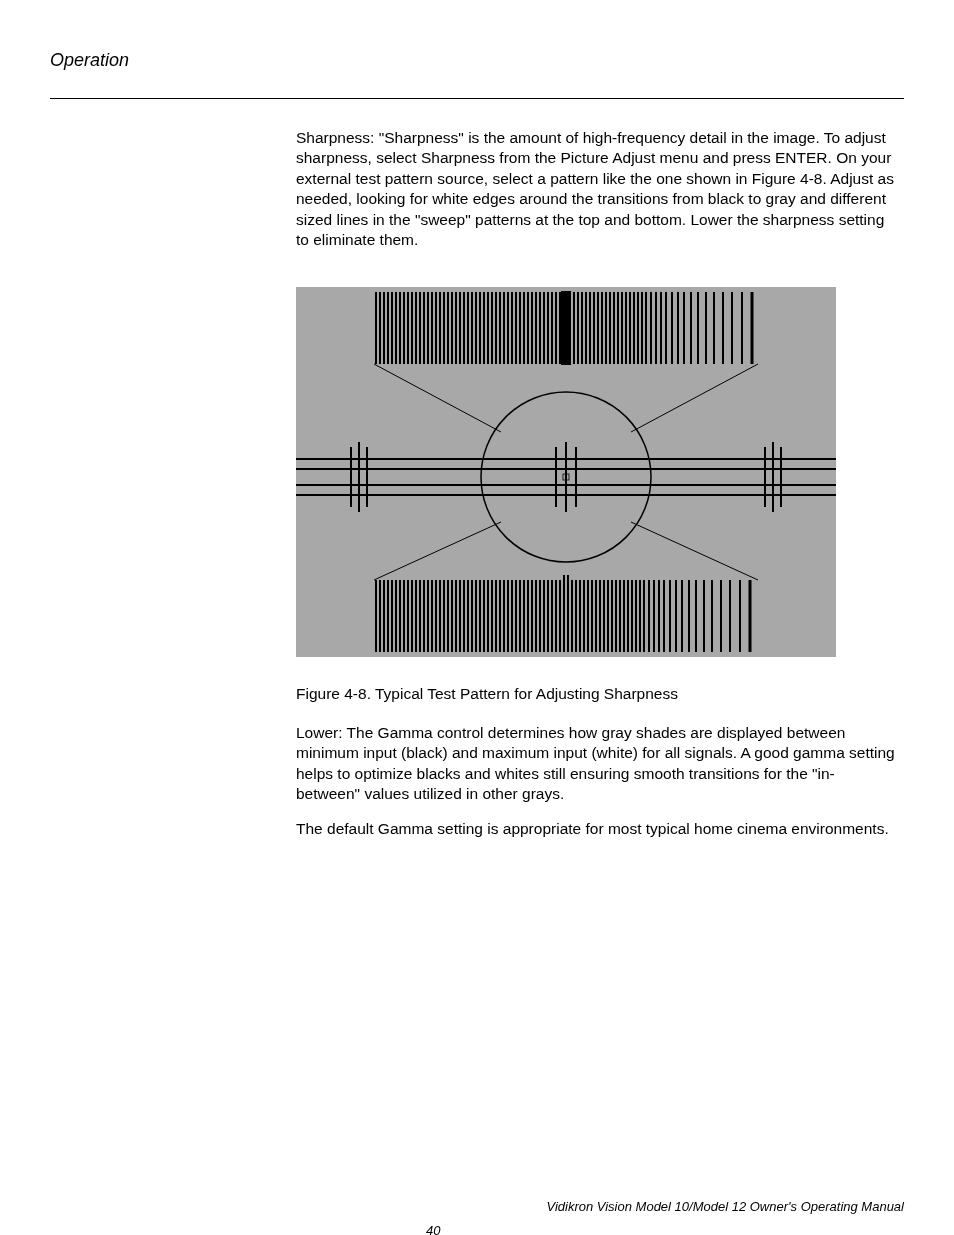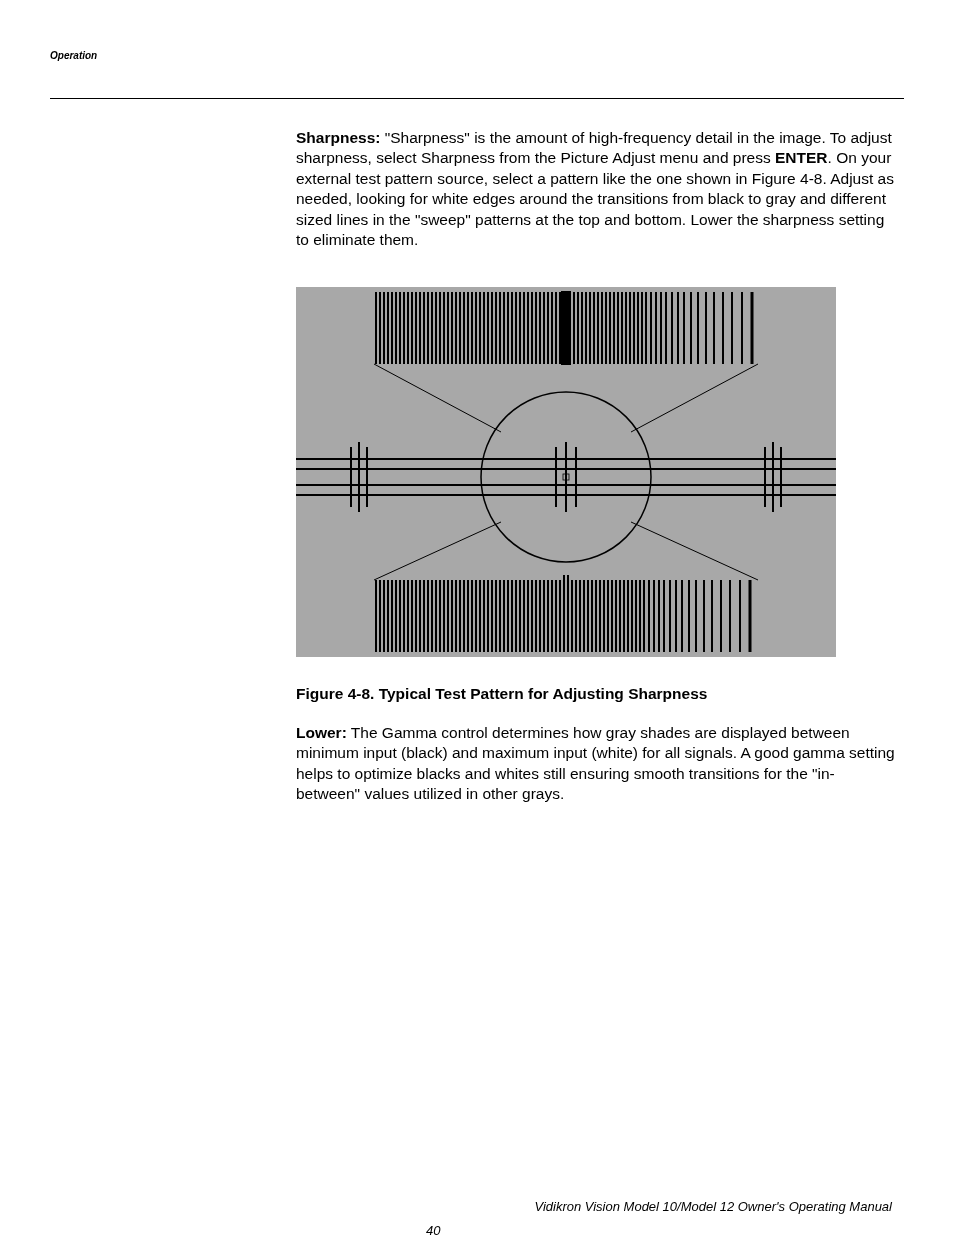--- a/index.html
+++ b/index.html
@@ -13,46 +13,45 @@
       background: #fff;
       font-family: "Myriad Pro", "Segoe UI", Arial, sans-serif;
       color: #000;
       position: relative;
     }
     .header-section {
       position: absolute;
       top: 50px;
       left: 50px;
       font-style: italic;
-      font-size: 10px;
-      font-weight: bold;
+      font-size: 18px;
     }
     .header-rule {
       position: absolute;
       top: 98px;
       left: 50px;
       width: 854px;
       border-top: 1px solid #000;
     }
     .content {
       position: absolute;
       left: 296px;
       top: 128px;
       width: 602px;
     }
     .para {
       font-size: 15.5px;
       line-height: 1.32;
       margin-bottom: 14px;
     }
     .bold {
-      font-weight: 700;
+      font-weight: 400;
     }
     .figure-caption {
-      font-weight: 700;
+      font-weight: 400;
       font-size: 15.5px;
       margin-top: 18px;
       margin-bottom: 20px;
     }
     .test-pattern {
       width: 540px;
       height: 370px;
       margin-top: 22px;
       margin-bottom: 6px;
     }
@@ -64,21 +63,21 @@
       font-style: italic;
       font-size: 13px;
     }
     .page-num {
       position: absolute;
       left: 376px;
       margin-top: 24px;
     }
     .footer-title {
       position: absolute;
-      right: 12px;
+      right: 0;
     }
   </style>
 </head>
 <body>
 
 <div class="header-section">Operation</div>
 <div class="header-rule"></div>
 
 <div class="content">
 
@@ -300,19 +299,20 @@
     </g>
   </svg>
 
   <p class="figure-caption">Figure 4-8. Typical Test Pattern for Adjusting Sharpness</p>
 
   <p class="para">
     <span class="bold">Lower:</span><span> The Gamma control determines how gray shades are displayed between minimum input (black) and maximum input (white) for all signals. A good gamma setting helps to optimize blacks and whites still ensuring smooth transitions for the "in-between" values utilized in other grays.</span>
   </p>
 
 
+  <p class="para">The default Gamma setting is appropriate for most typical home cinema environments.</p>
 
 </div>
 
 <div class="footer">
   <span class="page-num">40</span>
   <span class="footer-title">Vidikron Vision Model 10/Model 12 Owner's Operating Manual</span>
 </div>
 
 </body></html>

